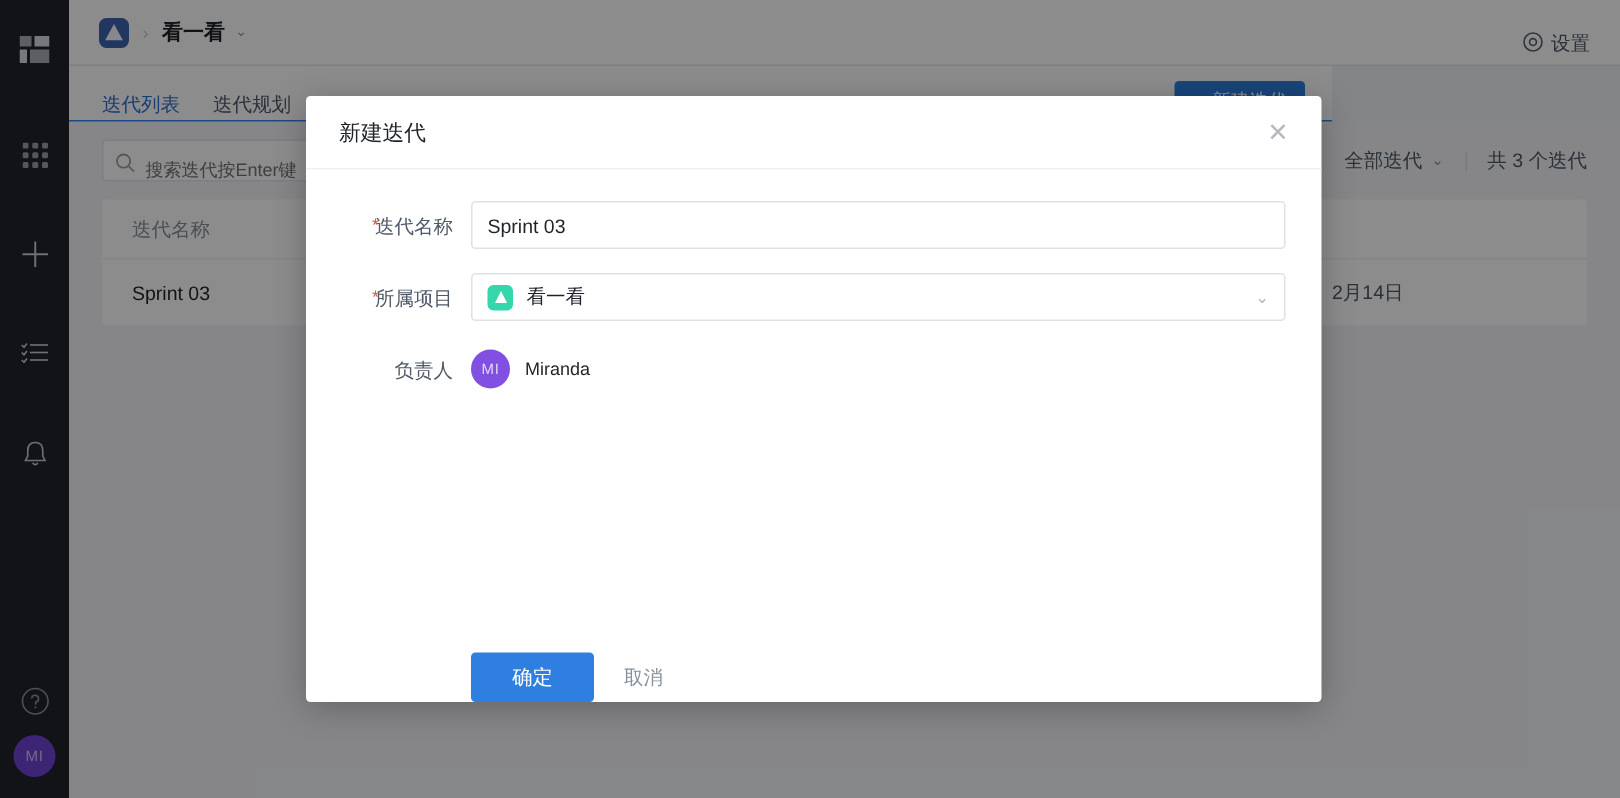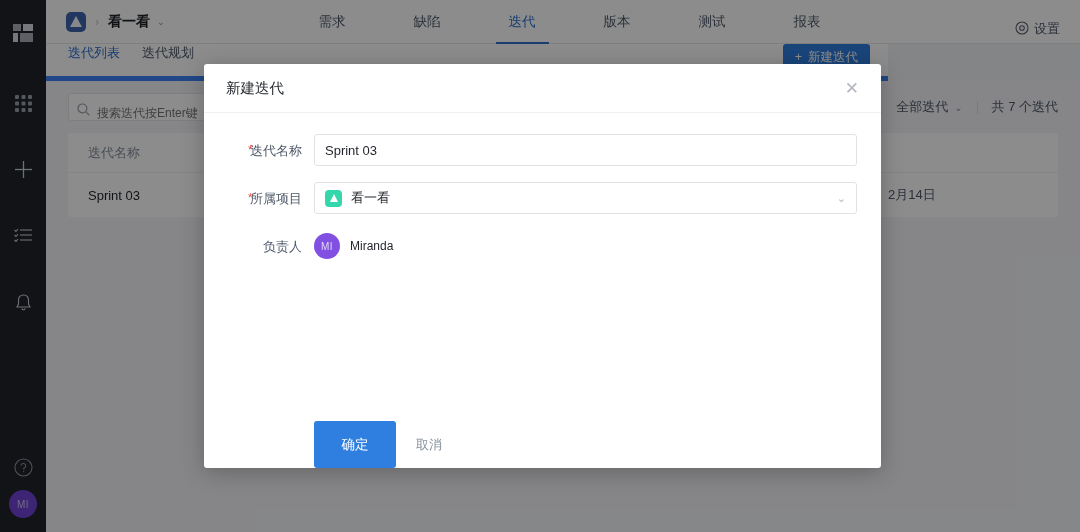--- a/index.html
+++ b/index.html
@@ -54,22 +54,22 @@
     height: 2px; background: #2f6fce;
   }
   .hdr-right {
     margin-left: auto; margin-right: 20px; display: flex;
     align-items: center; gap: 5px; font-size: 13px; color: #4e5969; cursor: pointer; margin-top: 15px;
   }
 
   
   .subnav {
     position: absolute; left: 46px; top: 44px; width: 842px; height: 37px;
-    background: #ffffff; border-bottom: 5px solid #3b82f6;
-    display: flex; align-items: flex-start; z-index: 1;
+    background: #ffffff; border-bottom: 1px solid #3b82f6;
+    display: flex; align-items: flex-end; z-index: 1;
   }
   .subtab {
     font-size: 13px; color: #4e5969; margin-left: 22px; cursor: pointer;
     padding-bottom: 1px;
   }
   .subtab.active { color: #2f6fce; }
   .newbtn {
     margin-left: auto; margin-right: 18px; background: #2f7fe0; color: #fff;
     font-size: 12.5px; border-radius: 3px; height: 26px; padding: 0 12px;
     display: flex; align-items: center; gap: 6px; cursor: pointer; border: none;
@@ -168,21 +168,21 @@
     background: #fff; line-height: 1.5;
   }
   .ta-handle {
     position: absolute; right: 2px; bottom: 2px; width: 10px; height: 10px;
     cursor: nwse-resize;
   }
 
   .dlg-foot { padding: 2px 24px 0 110px; display: flex; align-items: center; gap: 8px; }
   .btn-primary {
     background: #2f7fe0; color: #fff; border: none; border-radius: 3px;
-    height: 47px; width: 82px; font-size: 13.5px; cursor: pointer;
+    height: 33px; width: 82px; font-size: 13.5px; cursor: pointer;
     font-family: inherit;
   }
   .btn-text {
     background: transparent; border: none; color: #86909c; font-size: 13px;
     cursor: pointer; padding: 0 12px; font-family: inherit;
   }
 </style>
 </head>
 <body>
 
@@ -246,28 +246,20 @@
   <div class="header">
     <div class="logo-sq">
       <svg width="12" height="11" viewBox="0 0 12 11" fill="#ffffff">
           <path d="M6 0 L12 11 H0 Z" opacity=".95"></path>
         </svg>
     </div>
     <span class="crumb-sep">›</span>
     <span class="crumb-name">看一看</span>
     <span class="crumb-caret">⌄</span>
 
-    <div class="tabs">
-      <div class="tab">需求</div>
-      <div class="tab">缺陷</div>
-      <div class="tab active">迭代</div>
-      <div class="tab">版本</div>
-      <div class="tab">测试</div>
-      <div class="tab">报表</div>
-    </div>
 
     <div class="hdr-right">
       <span>
         <svg width="14" height="14" viewBox="0 0 14 14" stroke="#5b6270" stroke-width="1.1" fill="none">
             <circle cx="7" cy="7" r="6"></circle>
             <circle cx="7" cy="7" r="2.3"></circle>
           </svg>
       </span>
       <span>设置</span>
     </div>
@@ -292,21 +284,21 @@
             </svg>
         </span>
         <input placeholder="搜索迭代按Enter键" style="">
       </div>
       <div class="tb-right">
         <div class="tb-filter">
           <span>全部迭代</span>
           <span style="font-size:10px;color:#86909c">⌄</span>
         </div>
         <div class="tb-div"></div>
-        <span>共 7 个迭代</span>
+        <span>共 3 个迭代</span>
       </div>
     </div>
 
     <div class="table">
       <div class="thead">
         <div class="c-name">迭代名称</div>
         <div class="c-date"></div>
       </div>
       <div class="trow">
         <div class="c-name">Sprint 03</div>

